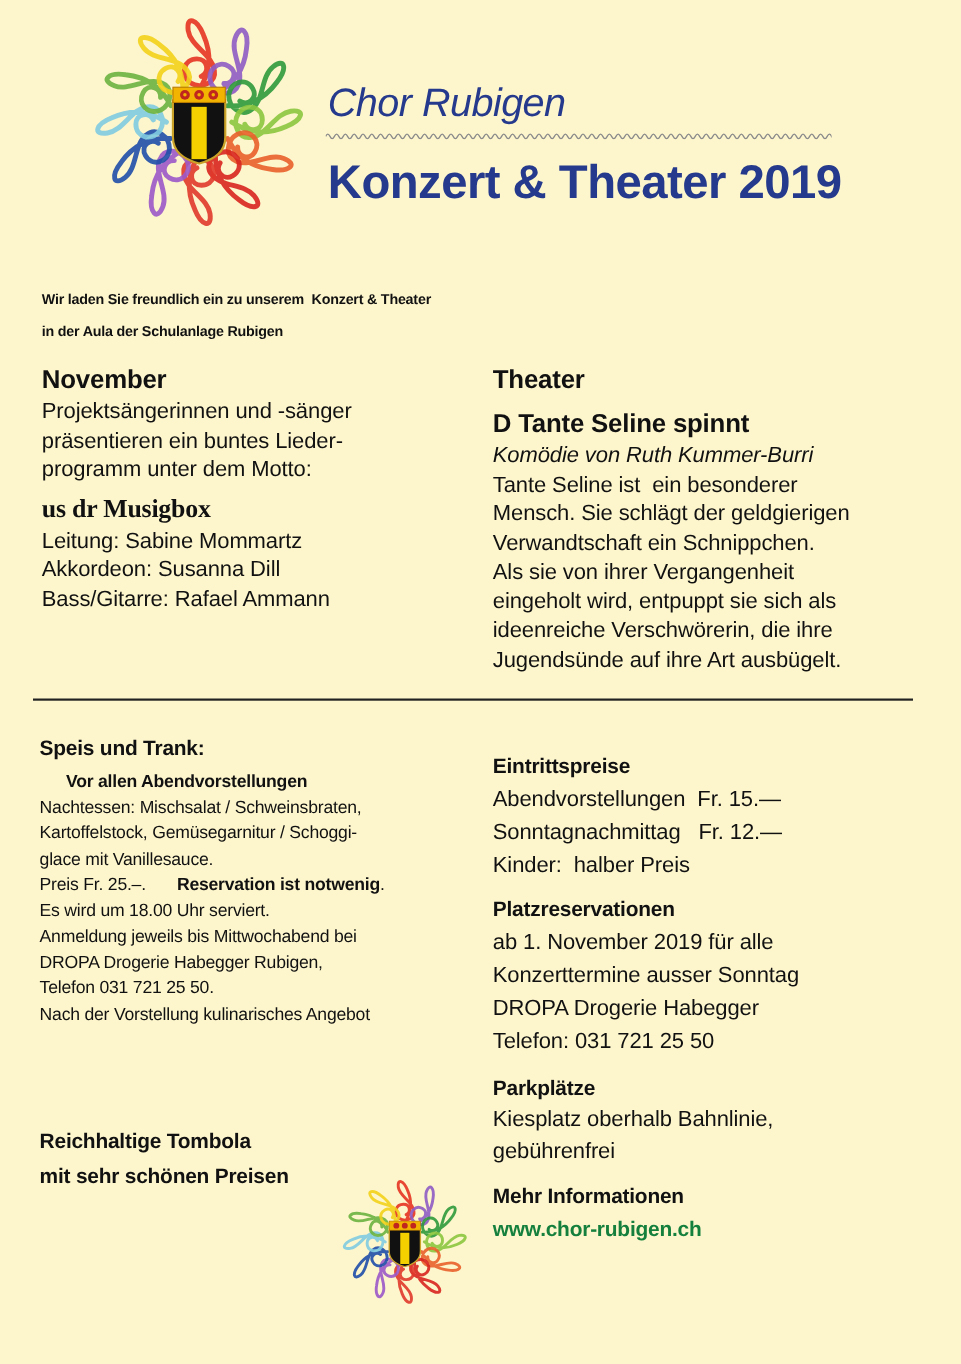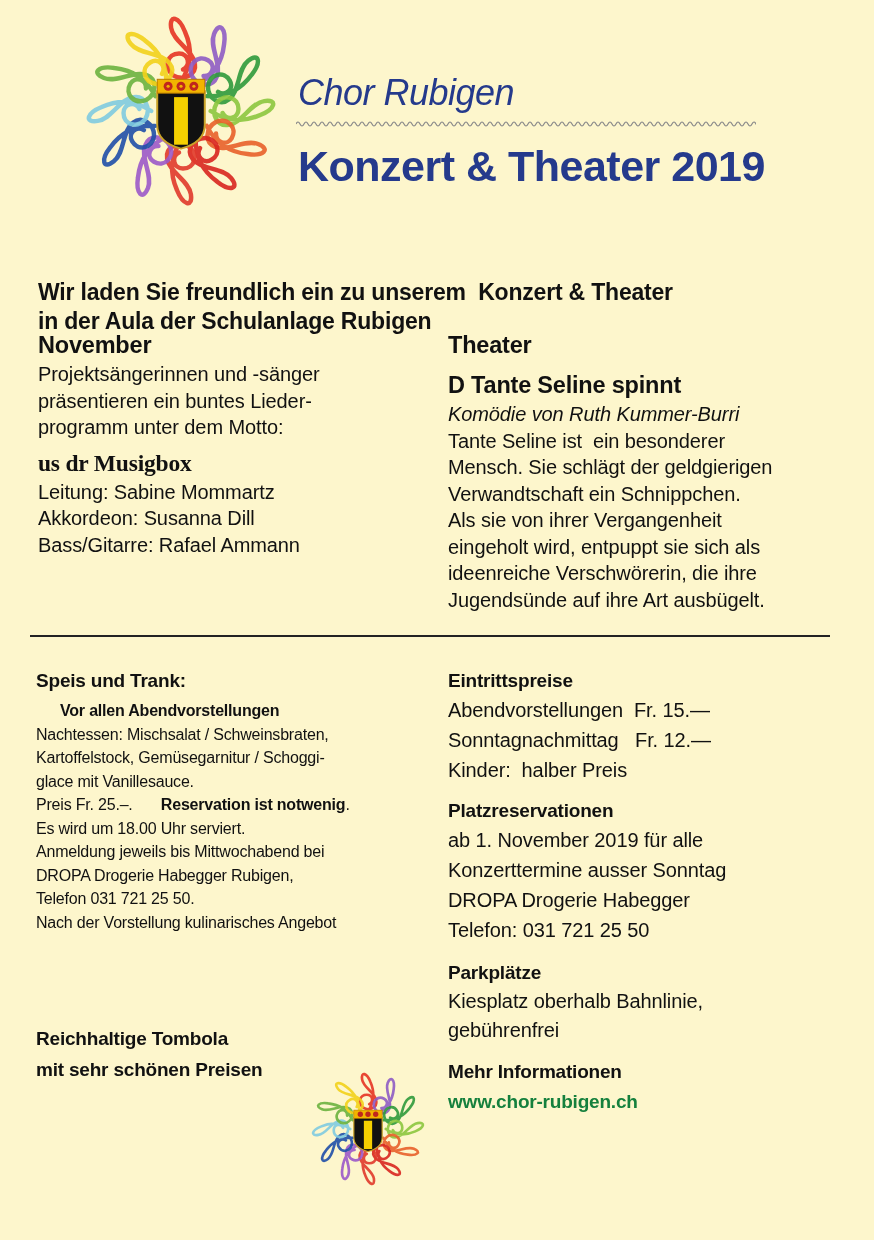--- a/index.html
+++ b/index.html
@@ -23,23 +23,22 @@
   }
   .wave { left: 296px; top: 118px; width: 460px; height: 12px; }
   .subtitle {
     left: 298px; top: 142px;
     font-size: 43px; font-weight: bold; color: #253a8c;
     letter-spacing: -0.5px;
   }
 
   .intro {
     left: 38px; top: 257px; width: 700px;
-    font-size: 23px; font-weight: bold; line-height: 29px;
+    font-size: 13px; font-weight: bold; line-height: 29px;
     letter-spacing: -0.2px;
-    margin-top: 21px;
   }
   .intro div { white-space: pre; }
 
   .col { position: absolute; }
   .h-lg { font-size: 23.5px; font-weight: bold; line-height: 32px; letter-spacing: -0.2px; }
   .p-lg { font-size: 20px; line-height: 26.5px; letter-spacing: -0.1px; }
   .p-lg div, .p-sm div, .h-sm div { white-space: pre; }
   .h-sm { font-size: 19px; font-weight: bold; line-height: 28px; letter-spacing: -0.2px; }
   .p-sm { font-size: 16px; line-height: 23.5px; letter-spacing: -0.2px; }
   .it { font-style: italic; }
@@ -139,21 +138,21 @@
     <div>Telefon 031 721 25 50.</div>
     <div>Nach der Vorstellung kulinarisches Angebot</div>
   </div>
 </div>
 
 <div class="col h-sm" style="left:36px; top:1023px; width:400px; line-height:31px;">
   <div>Reichhaltige Tombola</div>
   <div>mit sehr schönen Preisen</div>
 </div>
 
-<div class="col" style="left:448px; top:667px; width:400px;">
+<div class="col" style="left:448px; top:684px; width:400px;">
   <div>
     <div class="h-sm">Eintrittspreise</div>
     <div class="p-lg" style="line-height:30px;">
       <div>Abendvorstellungen  Fr. 15.—</div>
       <div>Sonntagnachmittag   Fr. 12.—</div>
       <div>Kinder:  halber Preis</div>
     </div>
   </div>
   <div style="margin-top:12px;">
     <div class="h-sm">Platzreservationen</div>

